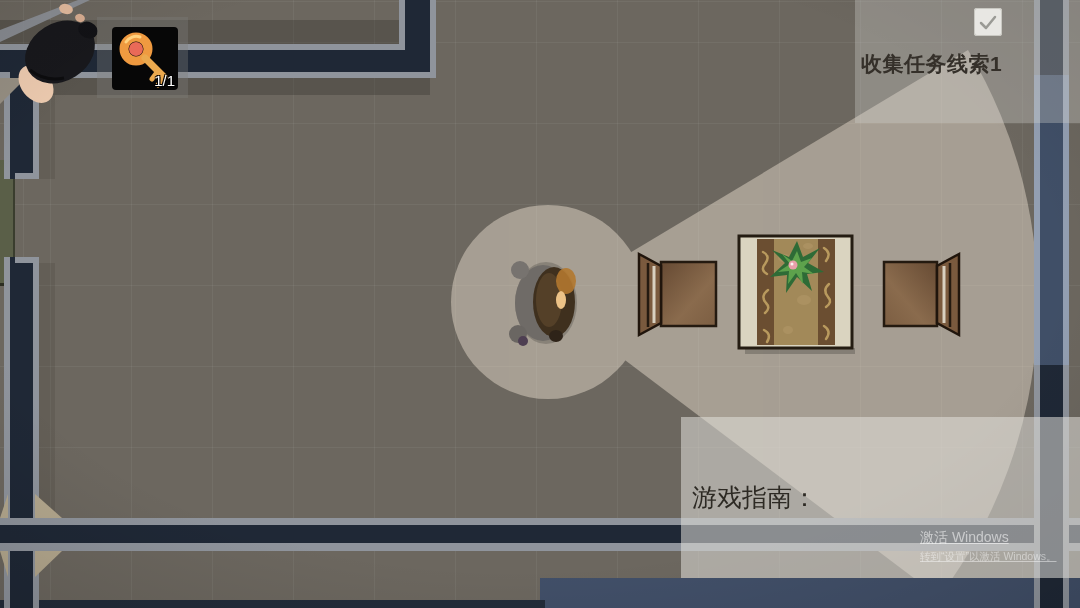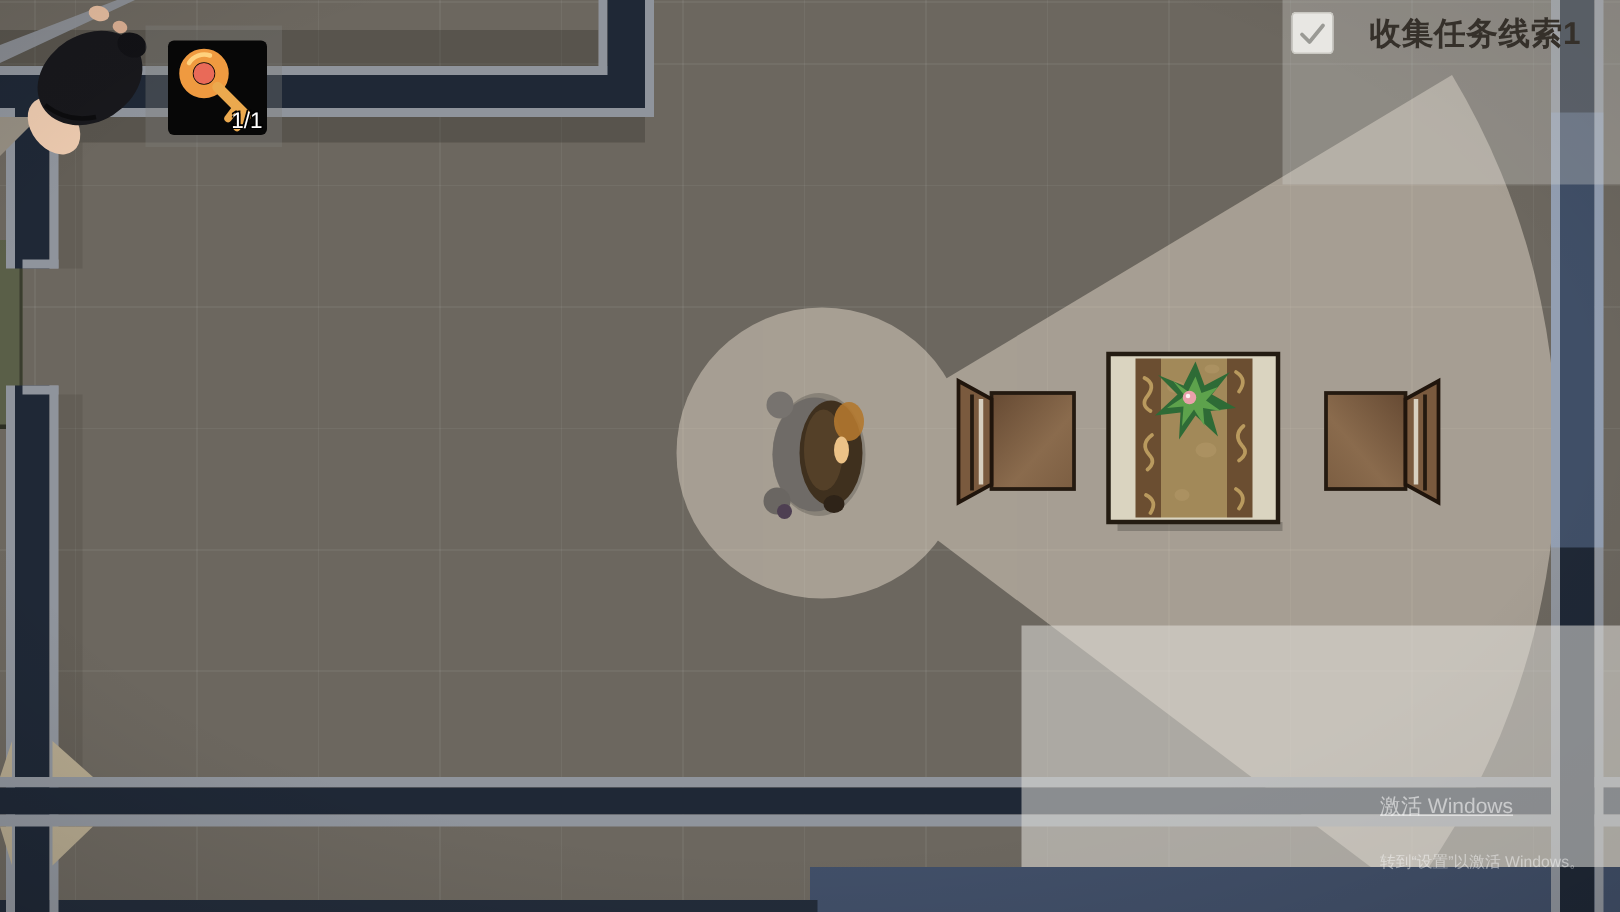--- a/index.html
+++ b/index.html
@@ -18,28 +18,28 @@
     background:radial-gradient(ellipse 90% 90% at 48% 44%, rgba(0,0,0,0) 55%, rgba(0,0,0,0.20) 100%);
   }
   
   .slot-frame{position:absolute;left:97px;top:17px;width:91px;height:81px;background:rgba(125,125,122,0.35);}
   .key-box{position:absolute;left:112px;top:27px;width:66px;height:63px;background:#070707;border-radius:4px;}
   .key-count{
     position:absolute;right:3px;bottom:1px;color:#fff;font-size:15px;font-weight:normal;
     text-shadow:-1px -1px 0 #000,1px -1px 0 #000,-1px 1px 0 #000,1px 1px 0 #000;
   }
   .task-panel{position:absolute;left:855px;top:0;width:225px;height:123px;background:rgba(216,215,210,0.32);}
-  .task-row{position:absolute;left:6px;top:8px;display:flex;align-items:flex-end;gap:24px;}
+  .task-row{position:absolute;left:6px;top:8px;display:flex;align-items:flex-end;gap:14px;flex-direction:column;}
   .checkbox{width:28px;height:28px;background:#e8e7e3;border-radius:3px;box-shadow:inset 0 0 0 1px #c9c8c2;display:flex;align-items:center;justify-content:center;}
   .task-label{font-size:21px;font-weight:bold;color:#35302a;white-space:nowrap;letter-spacing:0.5px;}
   .guide-panel{position:absolute;left:681px;top:417px;width:399px;height:161px;background:rgba(226,224,218,0.55);}
   .guide-text{position:absolute;left:11px;top:3px;color:#2d2a24;font-size:25px;line-height:31.2px;font-weight:500;white-space:pre;}
   .watermark{position:absolute;left:920px;top:529px;color:rgba(255,255,255,0.55);pointer-events:none;}
   .watermark .l1{font-size:14px;text-decoration:underline;}
-  .watermark .l2{font-size:10.5px;margin-top:21px;color:rgba(255,255,255,0.45);}
+  .watermark .l2{font-size:10.5px;margin-top:3px;color:rgba(255,255,255,0.45);text-decoration:underline;}
 </style>
 </head>
 <body>
 
 <div id="viewport">
 
   <svg id="scene" width="1080" height="608" viewBox="0 0 1080 608">
 
     <g opacity="0.40">
       <circle cx="548" cy="302" r="97" fill="#fff3e2"></circle>
@@ -200,20 +200,21 @@
         <svg width="28" height="28" viewBox="0 0 28 28">
           <polyline points="7,15 12,20 21,9" fill="none" stroke="#9a9a95" stroke-width="2.5" stroke-linecap="round" stroke-linejoin="round"></polyline>
         </svg>
       </div>
       <span class="task-label">收集任务线索1</span>
     </div>
   </div>
 
   <div class="guide-panel">
     <div class="guide-text">
+      <div>游戏指南：</div>
       
       
       
     </div>
   </div>
 
   <div class="watermark">
     <div class="l1">激活 Windows</div>
     <div class="l2">转到“设置”以激活 Windows。</div>
   </div>

